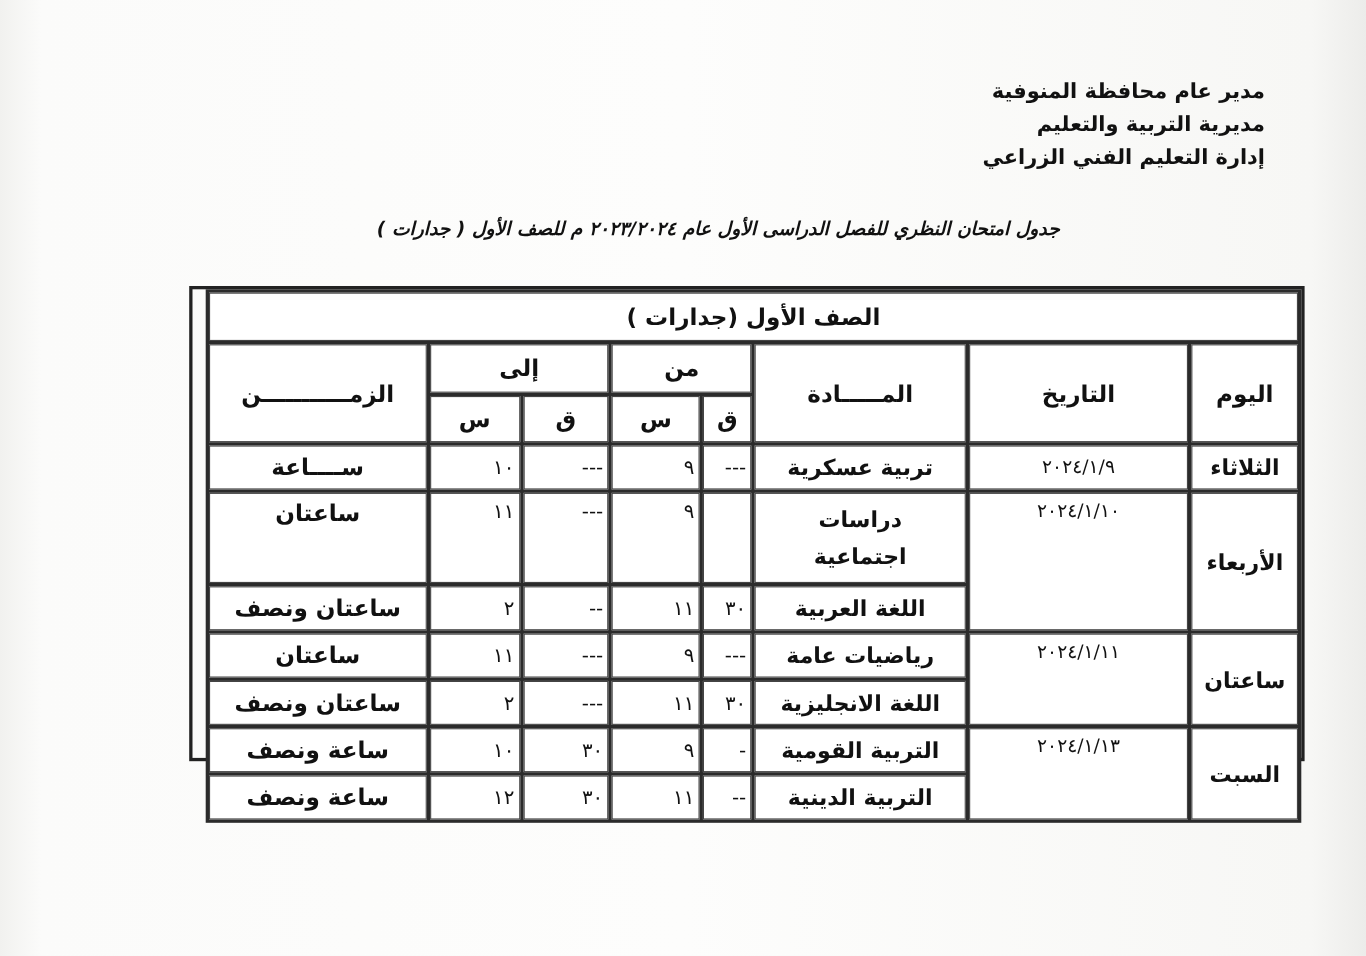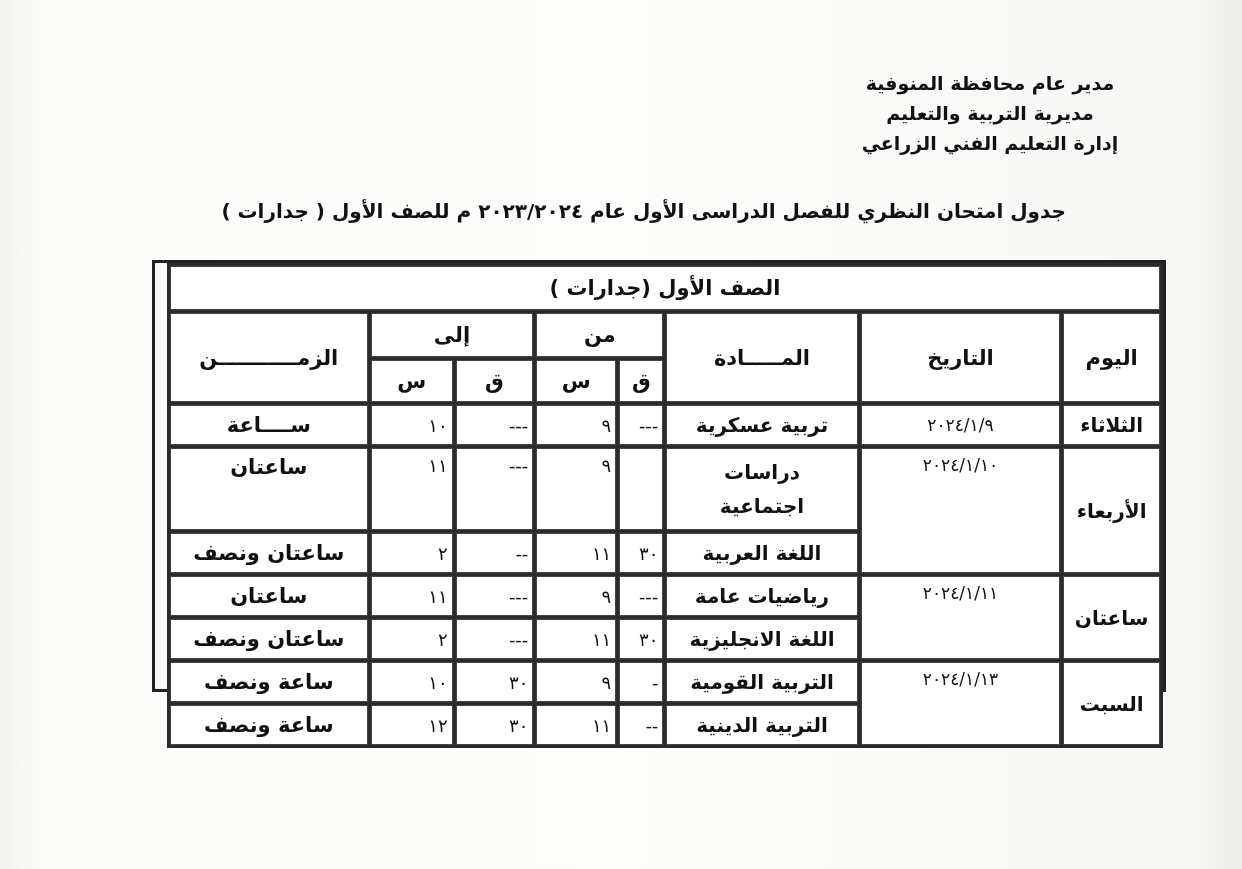--- a/index.html
+++ b/index.html
@@ -2,25 +2,25 @@
 <html><head>
 <meta charset="utf-8">
 <style>
   html,body{margin:0;padding:0;}
   body{width:1242px;height:869px;background:#f4f4f2;position:relative;overflow:hidden;
        font-family:"DejaVu Sans","Liberation Sans",sans-serif;color:#111;}
   .paper{position:absolute;left:0;top:0;width:1242px;height:869px;
          background:linear-gradient(90deg,#f1f1ef 0,#fbfbfa 3%,#fdfdfc 50%,#f7f7f5 96%,#ececea 100%);}
   .header{position:absolute;right:92px;top:68px;width:320px;text-align:center;direction:rtl;
           font-weight:bold;font-size:19px;line-height:30px;}
-  .header div{white-space:nowrap;}
+  .header div{white-space:nowrap;text-align:right;}
   .title{position:absolute;left:240px;top:199px;width:826px;text-align:center;direction:rtl;
-         font-weight:bold;font-size:20px;white-space:nowrap;}
+         font-weight:bold;font-size:17px;white-space:nowrap;font-style:italic;}
   .title .bold{font-weight:900;}
-  .tbl-wrap{position:absolute;left:152px;top:260px;width:1014px;height:432px;
+  .tbl-wrap{position:absolute;left:172px;top:260px;width:1014px;height:432px;
             border:3px solid #222;box-sizing:border-box;padding-left:12px;}
   table{border-collapse:separate;border-spacing:3px;width:100%;height:100%;direction:rtl;
         background:#2b2b2b;}
   td{background:#fff;border:1px solid #444;text-align:center;vertical-align:middle;
      font-weight:bold;font-size:20px;padding:0 4px;outline:1px solid #fff;outline-offset:-3px;}
   td.top{vertical-align:top;padding-top:6px;}
   td.date{font-weight:normal;font-size:17px;letter-spacing:2px;}
   td.num{font-weight:normal;font-size:18px;text-align:right;}
   td.head{font-weight:bold;font-size:21px;margin-top:45px;}
   td.band{font-size:21px;height:42px;}

